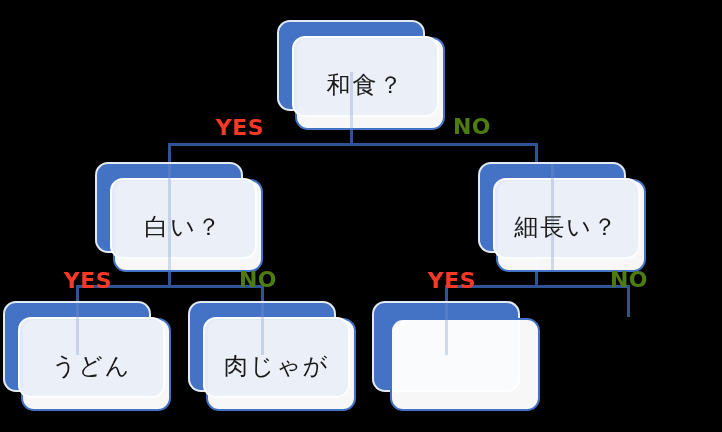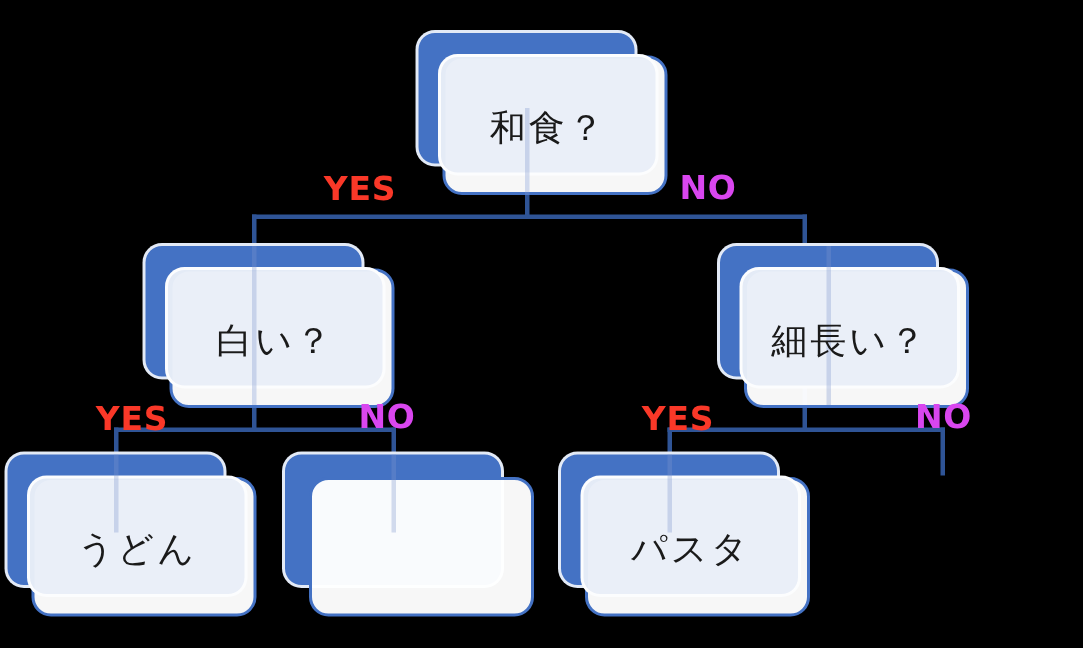--- a/index.html
+++ b/index.html
@@ -32,21 +32,21 @@
   .thru{position:absolute;left:73px;width:3px;background:rgba(125,150,205,0.32);z-index:2;}
   .thru-root{top:52px;height:58px;}
   .thru-mid{top:2px;height:106px;}
   .thru-leaf{top:2px;height:52px;}
   
   .edge-label{
     position:absolute;transform:translate(-50%,-50%);z-index:5;
     font-weight:bold;font-size:22px;letter-spacing:0.5px;white-space:nowrap;
   }
   .yes{color:#FA3828;}
-  .no{color:#d946ef;}
+  .no{color:#4d7c0f;}
 </style>
 </head>
 <body>
 
 <div class="canvas">
 
   <div class="line" style="left:350px;top:106px;width:3px;height:40px;"></div>
   <div class="line" style="left:168px;top:143px;width:370px;height:3px;"></div>
   <div class="line" style="left:168px;top:143px;width:3px;height:36px;"></div>
   <div class="line" style="left:535px;top:143px;width:3px;height:36px;"></div>
@@ -100,26 +100,26 @@
     <div class="front-card"></div>
     <div class="top-card">
       <span class="node-label">うどん</span>
     </div>
     <div class="thru thru-leaf"></div>
   </div>
 
   <div class="node" style="left:188px;top:301px;">
     <div class="back-card"></div>
     <div class="front-card"></div>
+    <div class="top-card">
+      <span class="node-label">肉じゃが</span>
+    </div>
     <div class="thru thru-leaf"></div>
   </div>
 
   <div class="node" style="left:372px;top:301px;">
     <div class="back-card"></div>
     <div class="front-card"></div>
-    <div class="top-card">
-      <span class="node-label">パスタ</span>
-    </div>
     <div class="thru thru-leaf"></div>
   </div>
 
 
 </div>
 
 </body></html>

